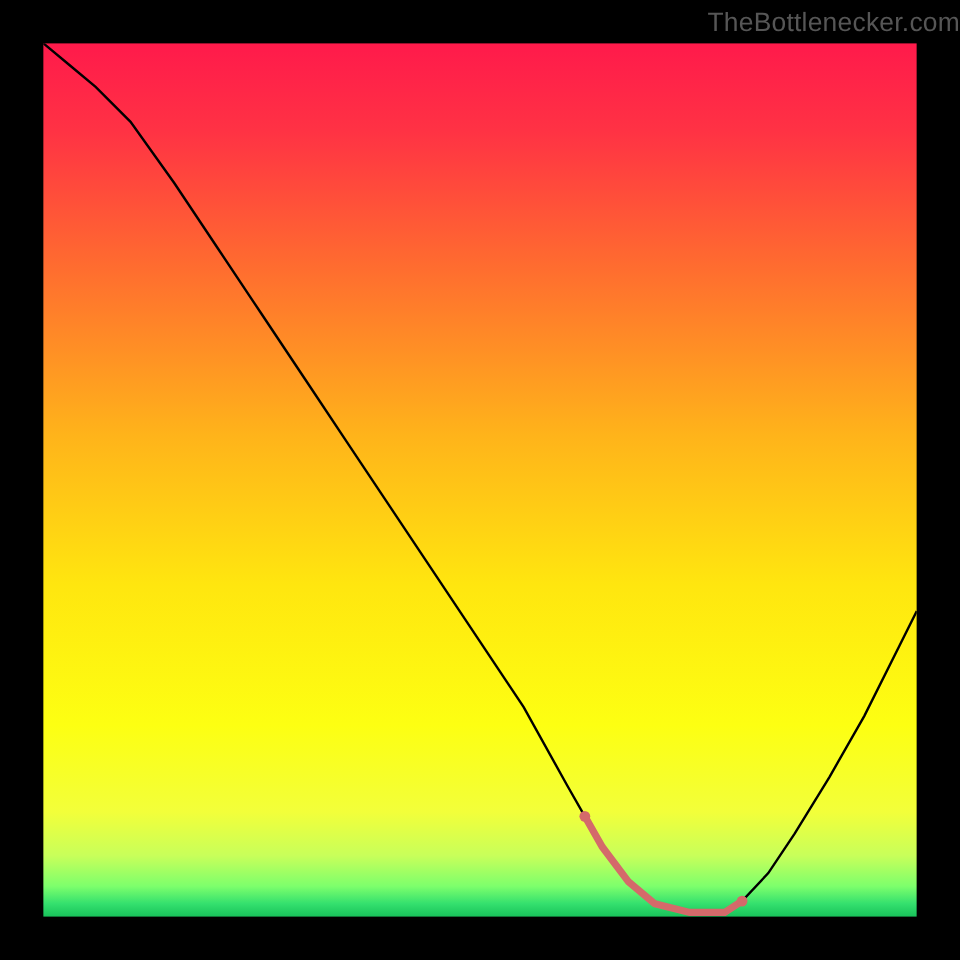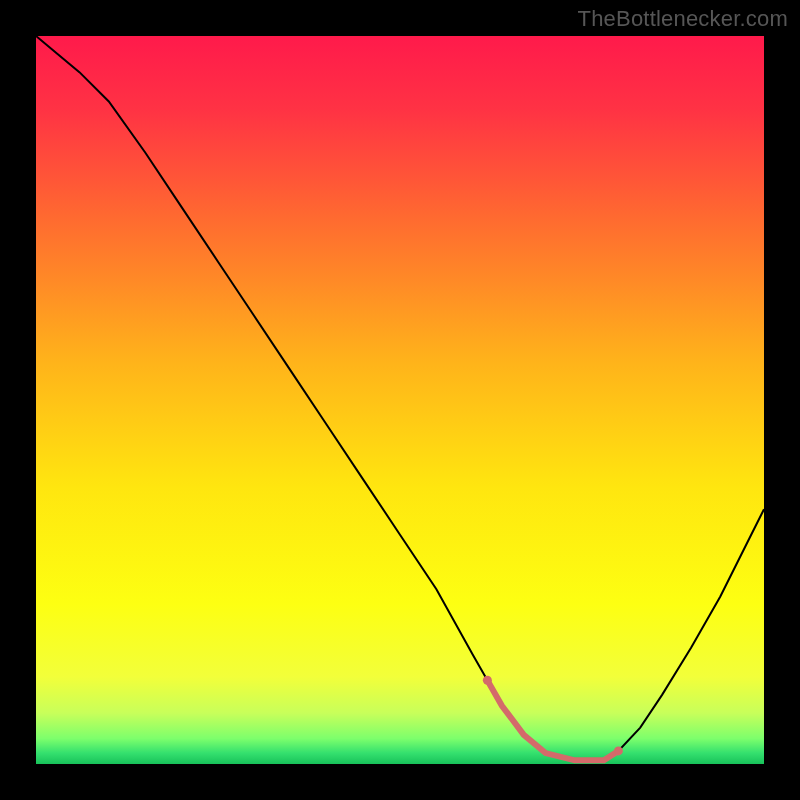--- a/index.html
+++ b/index.html
@@ -22,21 +22,21 @@
   .plot {
     position: absolute;
     left: 0;
     top: 0;
     width: 728px;
     height: 728px;
   }
   .attribution {
     position: absolute;
     top: 6px;
-    right: 12px;
+    right: 0;
     color: #565656;
     font-size: 22px;
     font-weight: 500;
     letter-spacing: 0.2px;
   }
 </style>
 </head>
 <body>
 
 <div class="attribution">TheBottlenecker.com</div>

